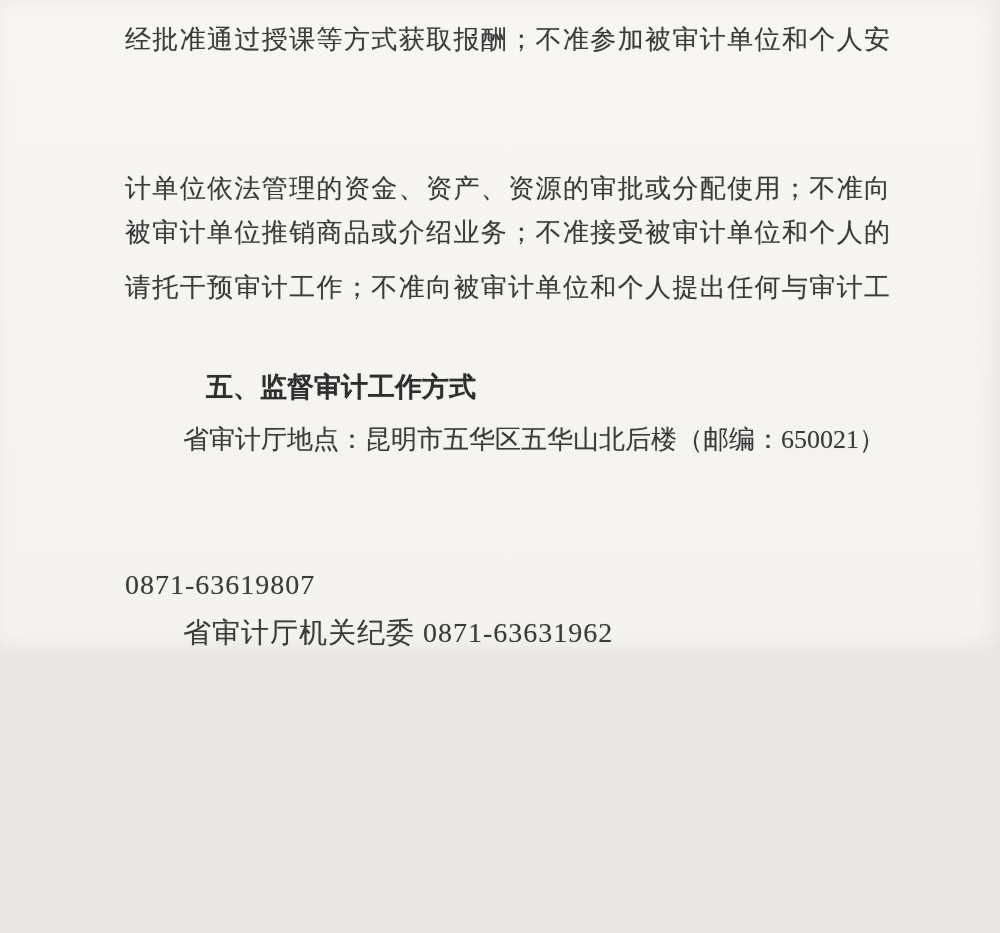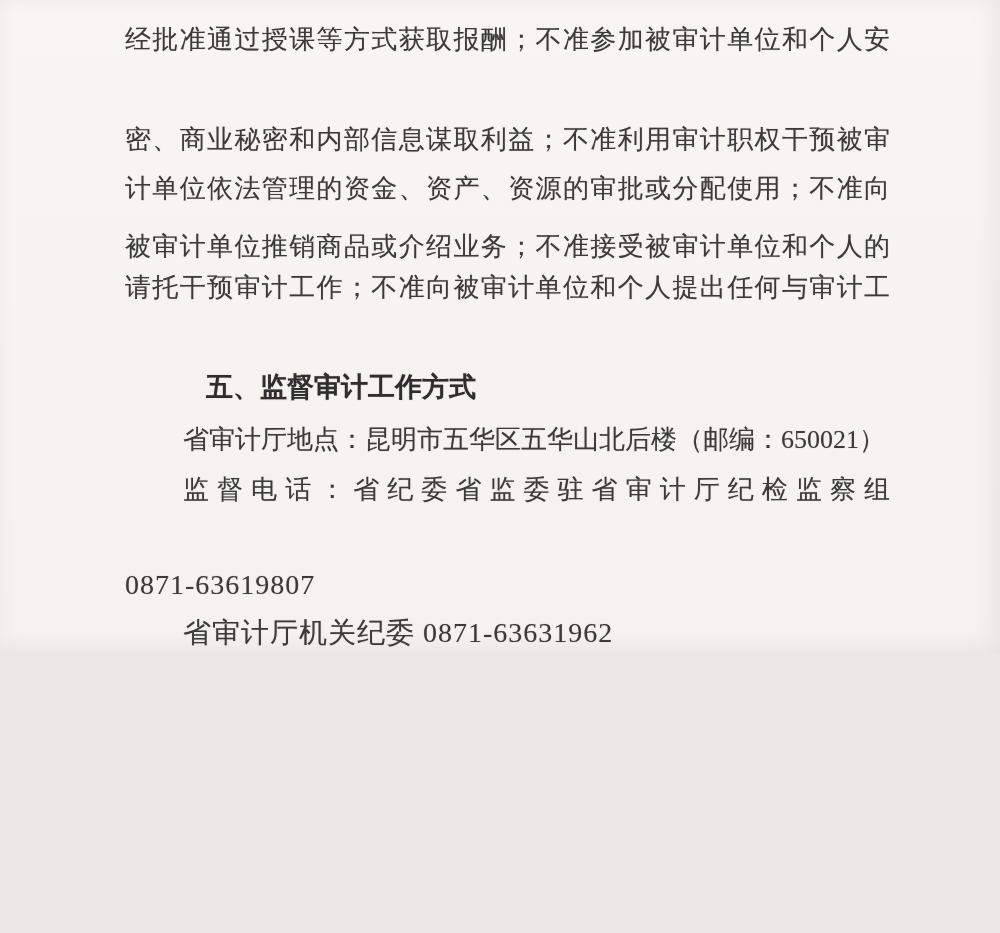--- a/index.html
+++ b/index.html
@@ -109,29 +109,27 @@
     white-space: nowrap;
     margin-top: 24px;
   }
 </style>
 </head>
 <body>
 
 <div class="page">
 
   <div class="jline" style="top:24px">经批准通过授课等方式获取报酬；不准参加被审计单位和个人安</div>
-  <div class="jline" style="top:124px">密、商业秘密和内部信息谋取利益；不准利用审计职权干预被审</div>
   <div class="jline" style="top:173px">计单位依法管理的资金、资产、资源的审批或分配使用；不准向</div>
-  <div class="jline" style="top:231px">被审计单位推销商品或介绍业务；不准接受被审计单位和个人的</div>
+  <div class="jline" style="top:217px">被审计单位推销商品或介绍业务；不准接受被审计单位和个人的</div>
   <div class="jline" style="top:272px">请托干预审计工作；不准向被审计单位和个人提出任何与审计工</div>
 
   <div class="heading" style="top:369px">五、监督审计工作方式</div>
 
   <div class="pline indent" style="top:424px">省审计厅地点：昆明市五华区五华山北后楼（邮编：650021）</div>
-  <div class="pline indent phone-justify" style="top:474px">监督电话：省纪委省监委驻省审计厅纪检监察组</div>
   <div class="pline num-line" style="top:526px">0871-63619807</div>
   <div class="pline indent num-line" style="top:574px">省审计厅机关纪委 0871-63631962</div>
 
   <svg class="seal-svg" viewBox="0 0 240 240" aria-hidden="true">
     <circle class="seal-ring" cx="120" cy="120" r="105"></circle>
     <polygon class="seal-star" points="122,66 132.6,95.4 163.8,96.4 139.1,115.6 147.9,145.6 122,128 96.1,145.6 104.9,115.6 80.2,96.4 111.4,95.4"></polygon>
     <defs>
       <path id="sealArc" d="M 57.7 161.6 A 76 76 0 1 0 193.4 137.7"></path>
     </defs>
     <text class="seal-text">

